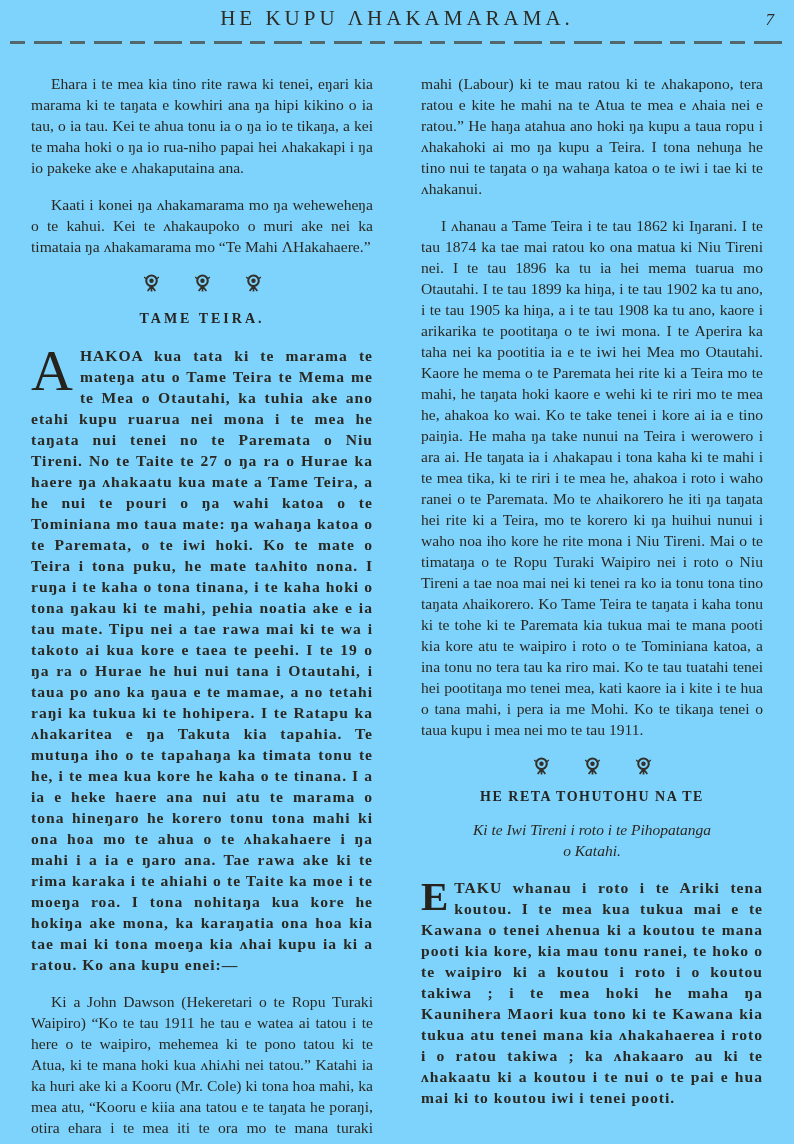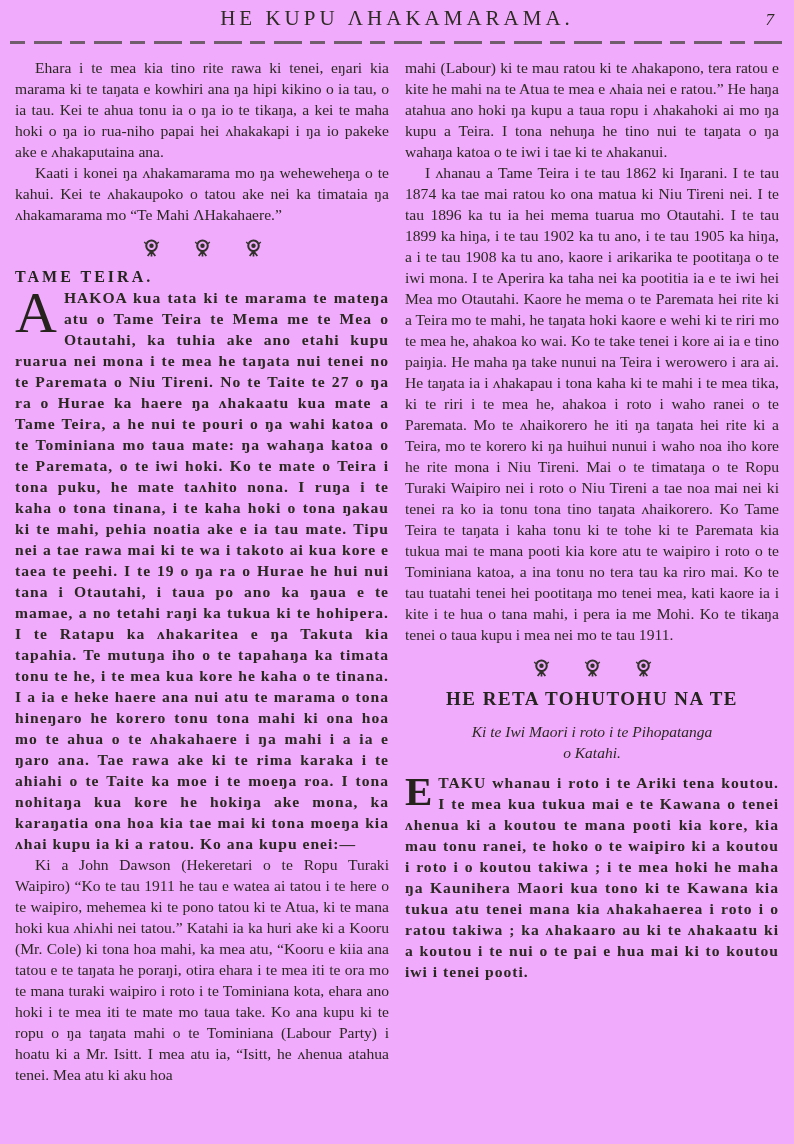--- a/index.html
+++ b/index.html
@@ -1,20 +1,20 @@
 <!DOCTYPE html>
 <html><head>
 <meta charset="utf-8">
 <style>
   html,body{margin:0;padding:0;background:#e8e6e0;}
   .page{
     position:relative;
     width:794px;height:1144px;
     margin:0 auto;
-    background:#f0abfc;
+    background:#7dd3fc;
     color:#2b2822;
     font-family:"Liberation Serif","DejaVu Serif",serif;
     overflow:hidden;
     box-sizing:border-box;
   }
   .hdr{position:relative;text-align:center;padding-top:6px;height:30px;}
   .hdr-title{
     display:inline-block;font-size:21px;letter-spacing:4px;
     font-variant:normal;color:#2e2b24;
   }
@@ -34,36 +34,36 @@
   .columns{
     display:flex;gap:16px;
     padding:13px 15px 0 15px;
   }
   .col{
     width:374px;
     font-size:15.6px;line-height:21px;
     text-align:justify;
     color:#2b2822;
   }
-  .col p{margin:0;}
+  .col p{margin:16px;}
   p.ind{text-indent:20px;}
   .orn-row{
     display:flex;justify-content:center;align-items:center;
     gap:34px;margin:13px 0 9px 0;
   }
   .orn{width:17px;height:19px;color:#32302a;}
   .sec-head{
-    text-align:left;font-weight:bold;
-    font-size:16px;letter-spacing:3px;
+    text-align:center;font-weight:bold;
+    font-size:14px;letter-spacing:3px;
     margin:8px 0 11px 0;color:#262420;
     text-indent:0;
   }
   .sec-head2{
     text-align:center;font-weight:bold;
-    font-size:19px;letter-spacing:1.5px;line-height:26px;
+    font-size:14px;letter-spacing:1.5px;line-height:26px;
     margin:6px 0 9px 0;color:#262420;
   }
   .sub-italic{
     text-align:center;font-style:italic;
     font-size:15.5px;line-height:21px;
     margin:0 0 9px 0 !important;
   }
   .dropcap{
     float:left;
     font-weight:normal;
@@ -81,21 +81,21 @@
   <div class="hdr">
     <span class="hdr-title">HE KUPU ΛHAKAMARAMA.</span>
     <span class="hdr-page-num">7</span>
   </div>
   <div class="hdr-rule"></div>
 
   <div class="columns">
 
     <div class="col">
       <p class="ind">Ehara i te mea kia tino rite rawa ki tenei, eŋari kia marama ki te taŋata e kowhiri ana ŋa hipi kikino o ia tau, o ia tau.  Kei te ahua tonu ia o ŋa io te tikaŋa, a kei te maha hoki o ŋa io rua-niho papai hei ʌhakakapi i ŋa io pakeke ake e ʌhakaputaina ana.</p>
-      <p class="ind">Kaati i konei ŋa ʌhakamarama mo ŋa weheweheŋa o te kahui.  Kei te ʌhakaupoko o tatou ake nei ka timataia ŋa ʌhakamarama mo “Te Mahi ΛHakahaere.”</p>
+      <p class="ind">Kaati i konei ŋa ʌhakamarama mo ŋa weheweheŋa o te kahui.  Kei te ʌhakaupoko o muri ake nei ka timataia ŋa ʌhakamarama mo “Te Mahi ΛHakahaere.”</p>
 
       <div class="orn-row">
         <span class="orn">
           <svg viewBox="0 0 20 22" width="17" height="19">
               <circle cx="10" cy="9" r="6.2" fill="none" stroke="currentColor" stroke-width="2.4"></circle>
               <circle cx="10" cy="9" r="2.6" fill="currentColor"></circle>
               <path d="M10 15 L5.5 21 M10 15 L10 21.5 M10 15 L14.5 21" stroke="currentColor" stroke-width="2" fill="none"></path>
               <path d="M3.6 6.5 L1.4 4.6 M16.4 6.5 L18.6 4.6" stroke="currentColor" stroke-width="1.6"></path>
             </svg>
         </span>
@@ -155,21 +155,21 @@
               <path d="M3.6 6.5 L1.4 4.6 M16.4 6.5 L18.6 4.6" stroke="currentColor" stroke-width="1.6"></path>
             </svg>
         </span>
       </div>
 
       <div class="sec-head2">
         <div>HE RETA TOHUTOHU NA TE</div>
       </div>
 
       <p class="sub-italic">
-        <span>Ki te Iwi Maori i roto i te Pihopatanga</span><br>
+        <span>Ki te Iwi Tireni i roto i te Pihopatanga</span><br>
         <span>o Katahi.</span>
       </p>
 
       <p>
         <span class="dropcap dc-e">E</span><span class="dc-word">TAKU whanau i roto i te Ariki tena koutou.   I te mea kua tukua mai e te Kawana o tenei ʌhenua ki a koutou te mana pooti kia kore, kia mau tonu ranei, te hoko o te waipiro ki a koutou i roto i o koutou takiwa ; i te mea hoki he maha ŋa Kaunihera Maori kua tono ki te Kawana kia tukua atu tenei mana kia ʌhakahaerea i roto i o ratou takiwa ;  ka ʌhakaaro au ki te ʌhakaatu ki a koutou i te nui o te pai e hua mai ki to koutou iwi i tenei pooti.</span>
       </p>
     </div>
 
   </div>
 </div>

